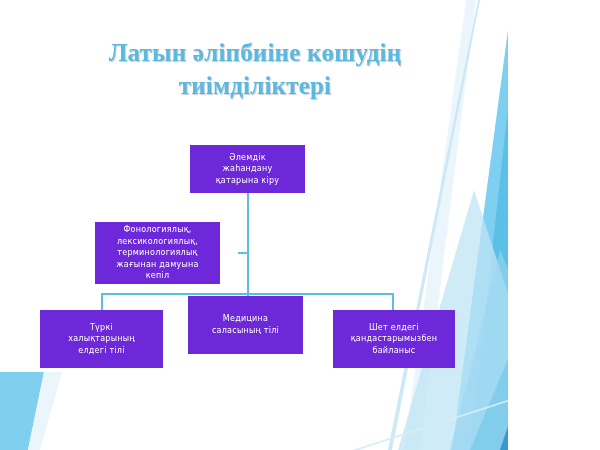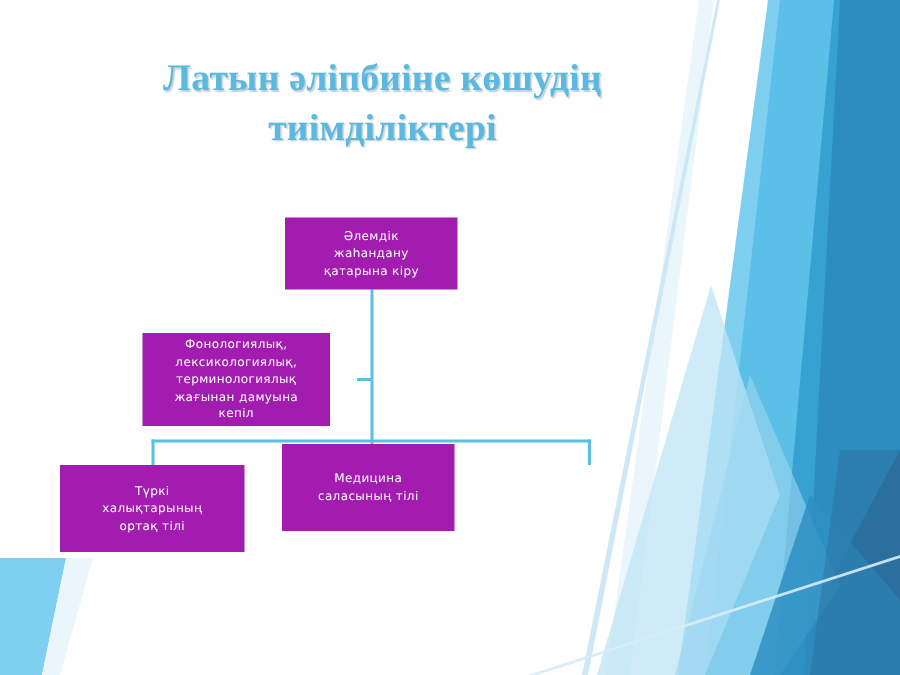--- a/index.html
+++ b/index.html
@@ -5,21 +5,21 @@
   html, body {
     margin: 0;
     padding: 0;
     background: #ffffff;
   }
   body {
     font-family: "Liberation Sans", sans-serif;
   }
   #slide {
     position: relative;
-    width: 600px;
+    width: 508px;
     height: 450px;
     overflow: hidden;
     background: #ffffff;
   }
   #bg-decor {
     position: absolute;
     left: 0;
     top: 0;
     width: 600px;
     height: 450px;
@@ -34,21 +34,21 @@
     font-family: "Liberation Serif", serif;
     font-weight: bold;
     font-size: 25px;
     line-height: 1.32;
     color: #5BB8DE;
     text-shadow: 1px 1px 1px rgba(120,140,160,0.45);
     letter-spacing: 0.2px;
   }
   .node {
     position: absolute;
-    background: #a21caf;
+    background: #6d28d9;
     color: #ffffff;
     display: flex;
     align-items: center;
     justify-content: center;
     text-align: center;
     font-family: "DejaVu Sans", sans-serif;
     font-size: 8px;
     line-height: 1.45;
     padding: 2px 16px;
     box-sizing: border-box;
@@ -108,18 +108,19 @@
   <div class="connector v-line" id="conn-trunk"></div>
   <div class="connector h-line" id="conn-mid-stub"></div>
   <div class="connector h-line" id="conn-bar"></div>
   <div class="connector v-line" id="conn-drop-left"></div>
   <div class="connector v-line" id="conn-drop-right"></div>
 
   <div class="node" id="node-top">Әлемдік жаһандану қатарына кіру</div>
 
   <div class="node" id="node-mid">Фонологиялық, лексикологиялық, терминологиялық жағынан дамуына кепіл</div>
 
-  <div class="node" id="node-b1">Түркі халықтарының ортақ тілі</div>
+  <div class="node" id="node-b1">Түркі халықтарының елдегі тілі</div>
 
   <div class="node" id="node-b2">Медицина саласының тілі</div>
 
+  <div class="node" id="node-b3">Шет елдегі қандастарымызбен байланыс</div>
 
 </div>
 
 </body></html>

